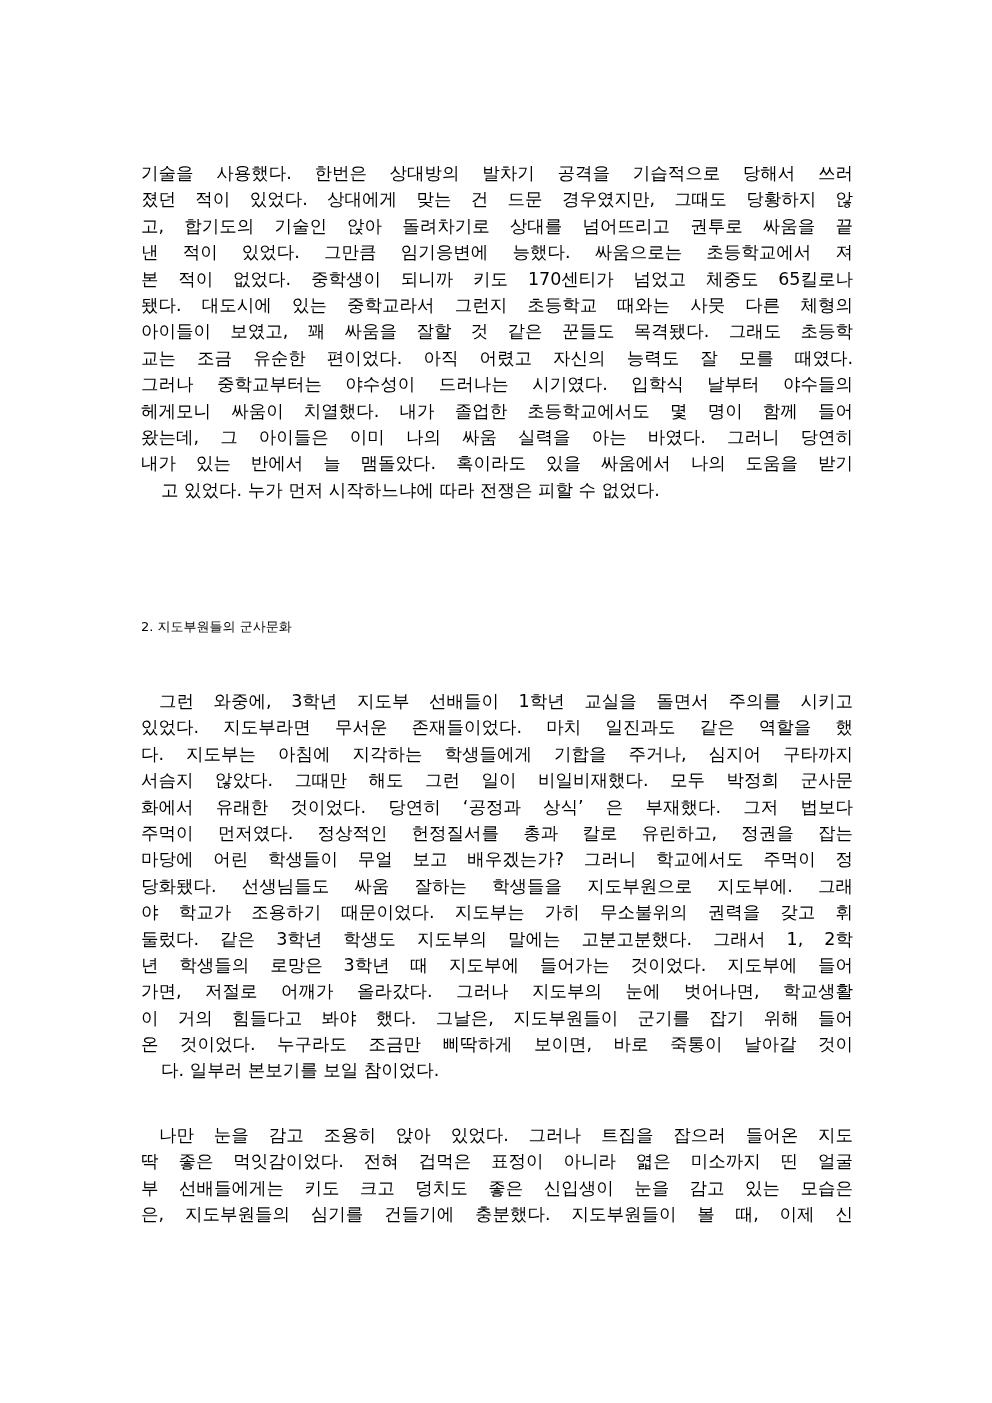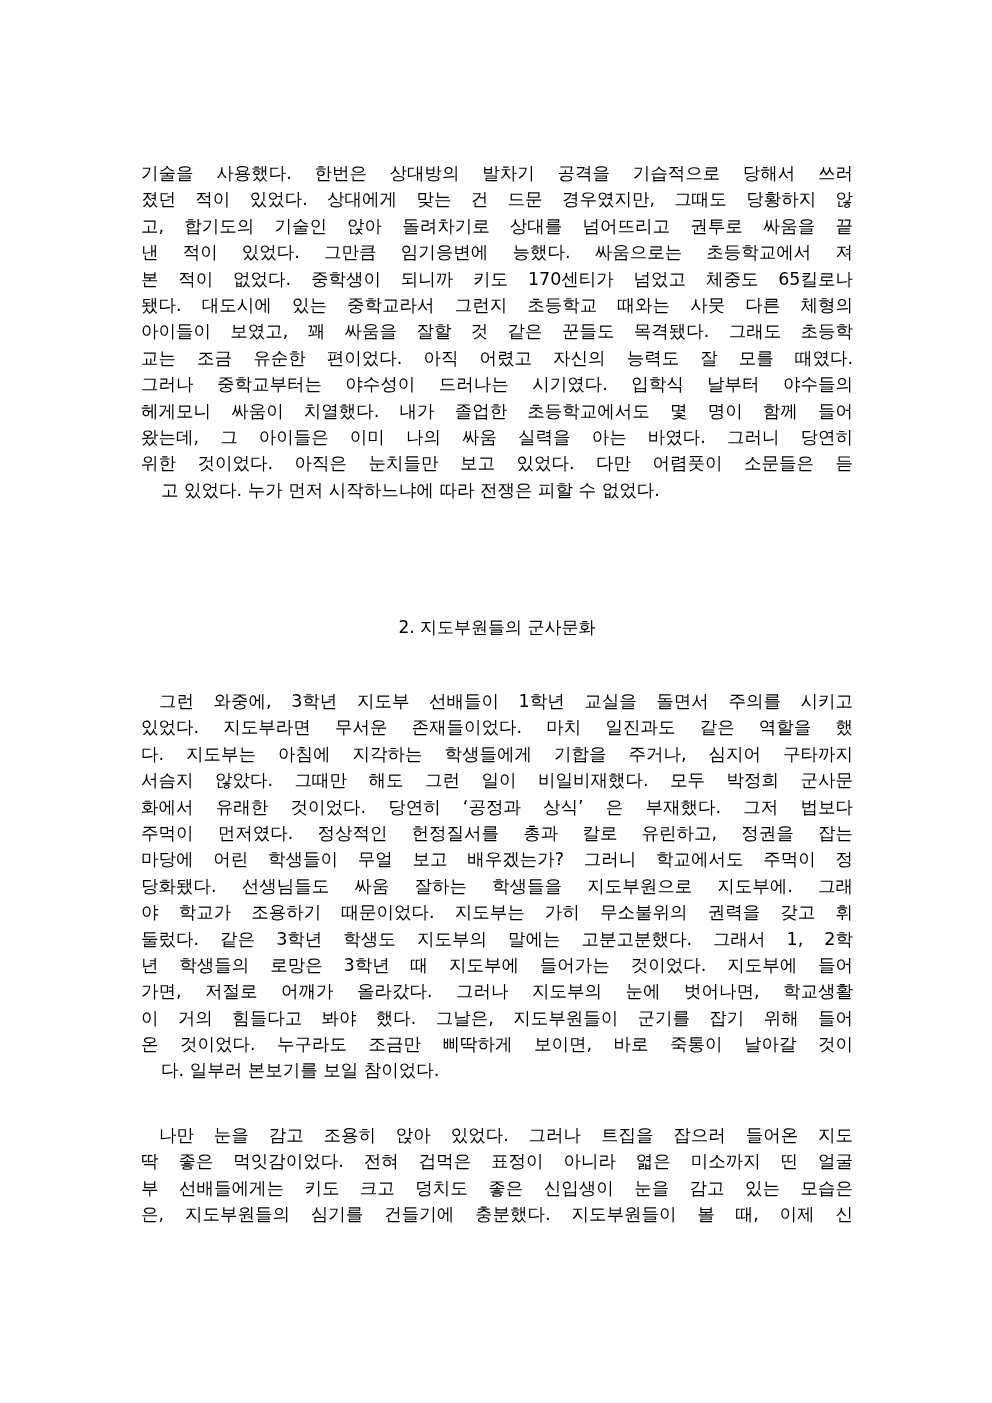--- a/index.html
+++ b/index.html
@@ -46,22 +46,21 @@
     }
     .line.indent {
       padding-left: 18px;
     }
     #para-1 { top: 160px; }
     #section-heading {
       position: absolute;
       left: 141px;
       width: 712px;
       top: 614px;
-      text-align: center;
-      font-size: 17px;
+      font-size: 13px;
       line-height: 26px;
       white-space: nowrap;
     }
     #para-2 { top: 688px; }
     #para-3 { top: 1122px; }
   </style>
 </head>
 <body>
 
 <div class="page">
@@ -71,21 +70,21 @@
     <span class="line">졌던 적이 있었다. 상대에게 맞는 건 드문 경우였지만, 그때도 당황하지 않</span>
     <span class="line">고, 합기도의 기술인 앉아 돌려차기로 상대를 넘어뜨리고 권투로 싸움을 끝</span>
     <span class="line">낸 적이 있었다. 그만큼 임기응변에 능했다. 싸움으로는 초등학교에서 져</span>
     <span class="line">본 적이 없었다. 중학생이 되니까 키도 170센티가 넘었고 체중도 65킬로나</span>
     <span class="line">됐다. 대도시에 있는 중학교라서 그런지 초등학교 때와는 사뭇 다른 체형의</span>
     <span class="line">아이들이 보였고, 꽤 싸움을 잘할 것 같은 꾼들도 목격됐다. 그래도 초등학</span>
     <span class="line">교는 조금 유순한 편이었다. 아직 어렸고 자신의 능력도 잘 모를 때였다.</span>
     <span class="line">그러나 중학교부터는 야수성이 드러나는 시기였다. 입학식 날부터 야수들의</span>
     <span class="line">헤게모니 싸움이 치열했다. 내가 졸업한 초등학교에서도 몇 명이 함께 들어</span>
     <span class="line">왔는데, 그 아이들은 이미 나의 싸움 실력을 아는 바였다. 그러니 당연히</span>
-    <span class="line">위한 것이었다. 아직은 눈치들만 보고 있었다. 다만 어렴풋이 소문들은 듣</span>
+    <span class="line">내가 있는 반에서 늘 맴돌았다. 혹이라도 있을 싸움에서 나의 도움을 받기</span>
     <span class="line last">고 있었다. 누가 먼저 시작하느냐에 따라 전쟁은 피할 수 없었다.</span>
   </div>
 
   <div id="section-heading">2. 지도부원들의 군사문화</div>
 
   <div class="text-block" id="para-2">
     <span class="line indent">그런 와중에, 3학년 지도부 선배들이 1학년 교실을 돌면서 주의를 시키고</span>
     <span class="line">있었다. 지도부라면 무서운 존재들이었다. 마치 일진과도 같은 역할을 했</span>
     <span class="line">다. 지도부는 아침에 지각하는 학생들에게 기합을 주거나, 심지어 구타까지</span>
     <span class="line">서슴지 않았다. 그때만 해도 그런 일이 비일비재했다. 모두 박정희 군사문</span>

